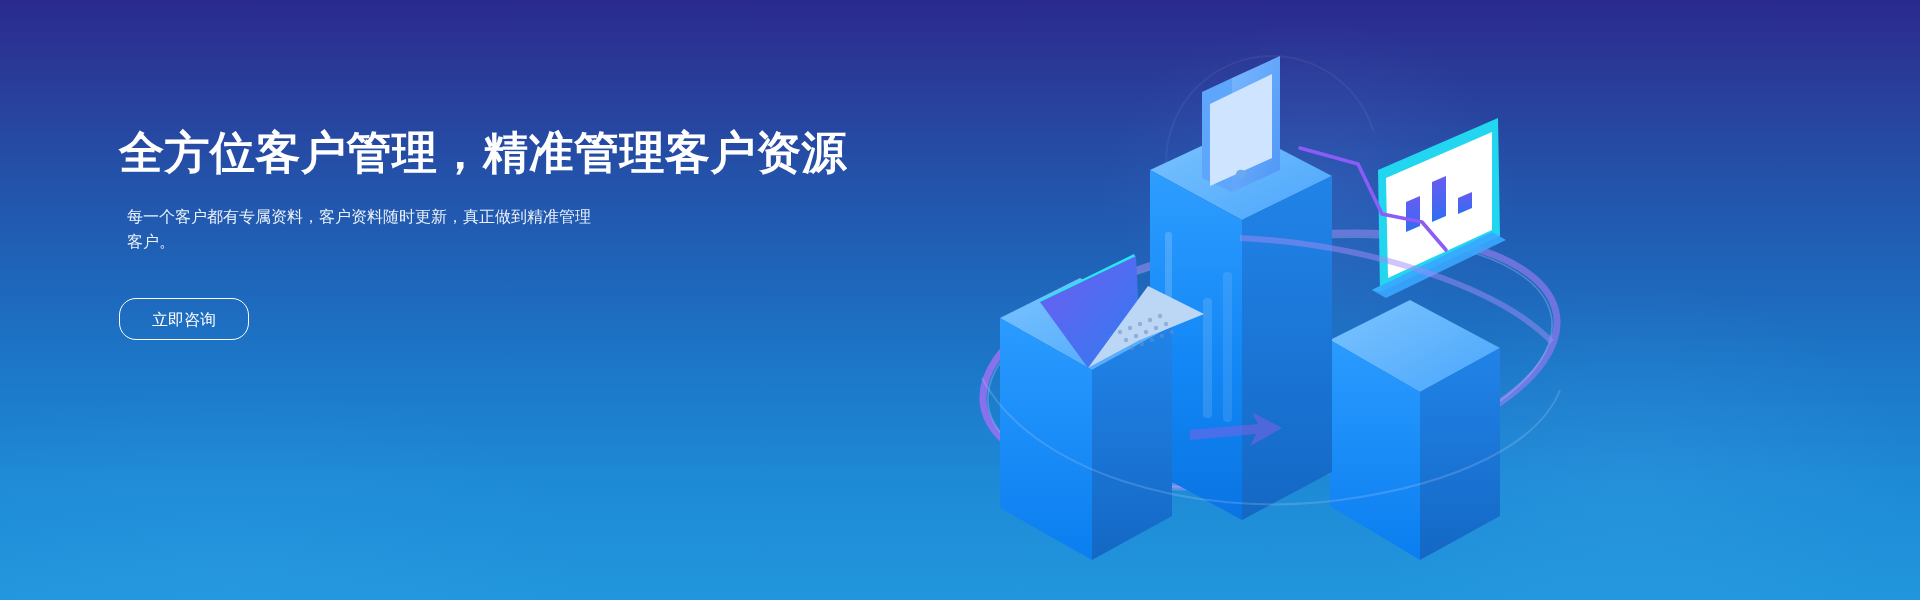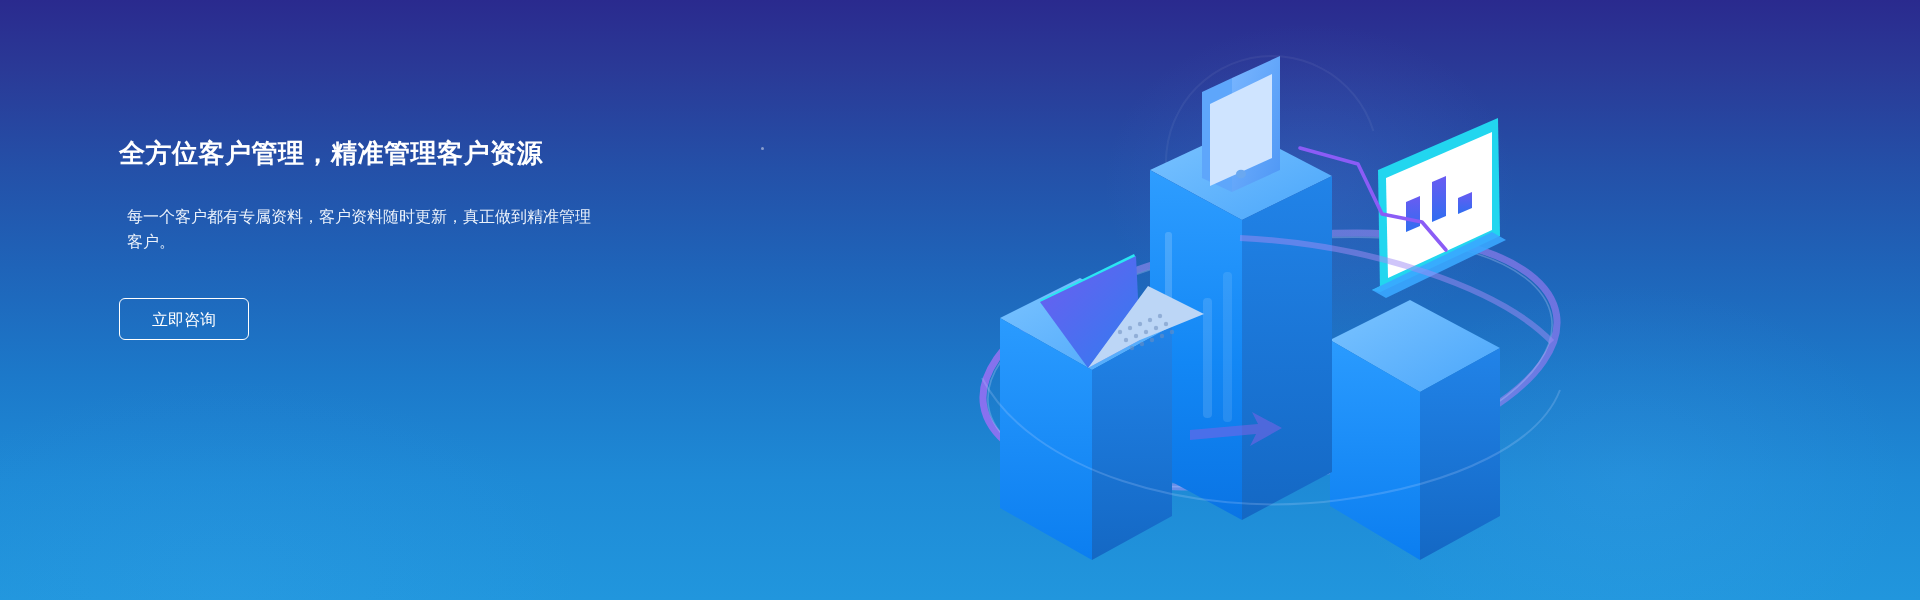--- a/index.html
+++ b/index.html
@@ -67,21 +67,21 @@
 
   
   .copy {
     position: absolute;
     left: 119px;
     top: 130px;
     width: 640px;
   }
   .headline {
     margin: 0;
-    font-size: 26px;
+    font-size: 45px;
     line-height: 46px;
     font-weight: bold;
     color: #ffffff;
     letter-spacing: 0.5px;
     white-space: nowrap;
   }
   .subcopy {
     margin: 8px;
     padding-top: 20px;
     width: 478px;
@@ -95,21 +95,21 @@
     margin-top: 36px;
     padding: 0;
     width: 130px;
     height: 42px;
     line-height: 42px;
     text-align: center;
     font-size: 16px;
     color: #ffffff;
     background: transparent;
     border: 1.6px solid #ffffff;
-    border-radius: 6px;
+    border-radius: 17px;
     box-sizing: border-box;
     cursor: pointer;
     font-family: inherit;
   }
 
   
   .art {
     position: absolute;
     left: 940px;
     top: 0;

